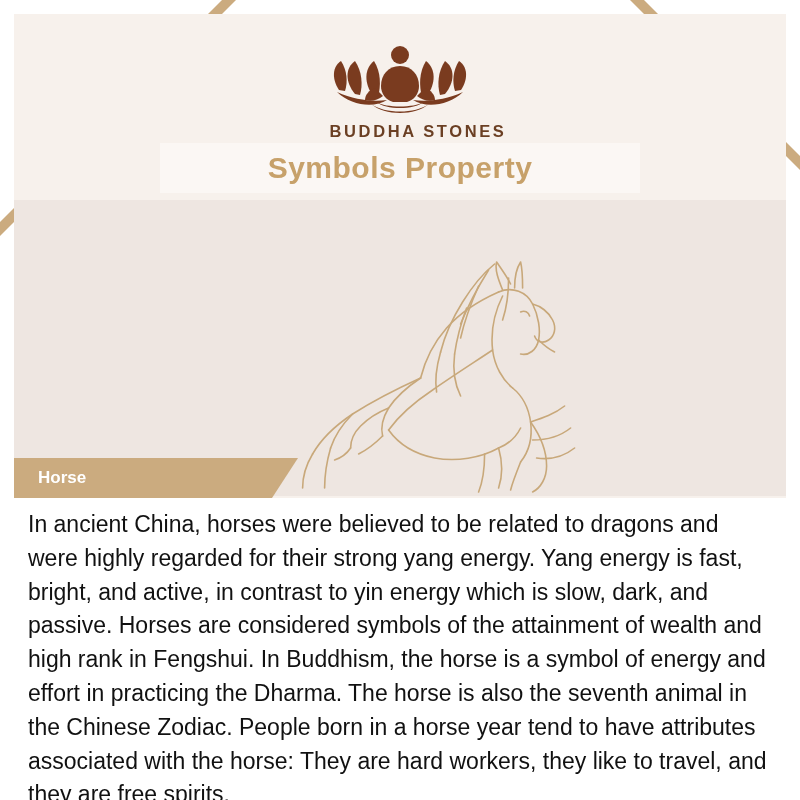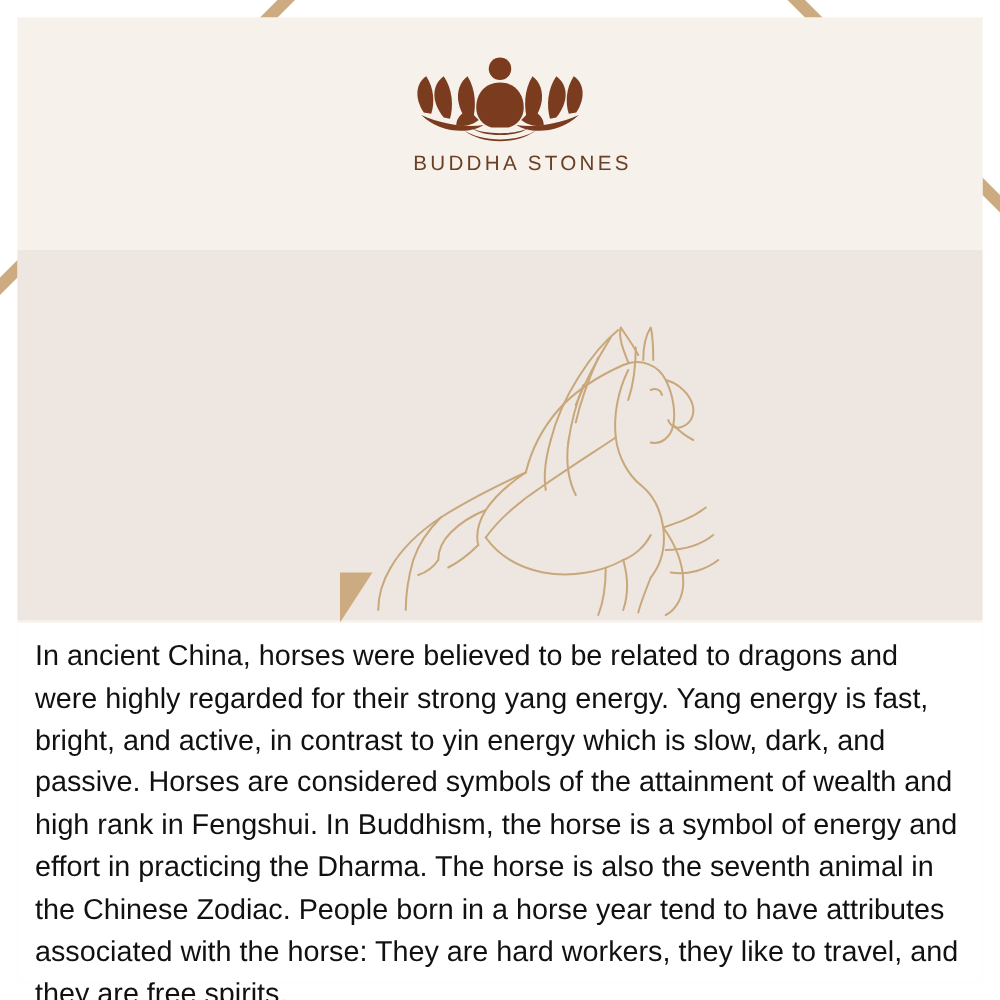--- a/index.html
+++ b/index.html
@@ -81,21 +81,21 @@
   }
   .logo-mark {
     width: 170px;
     height: 92px;
     display: block;
   }
   .logo-text {
     margin-top: 2px;
     font-size: 16.5px;
     letter-spacing: 2.6px;
-    font-weight: normal;
+    font-weight: bold;
     color: #6b3f23;
     font-family: "Liberation Sans", sans-serif;
     padding-left: 36px;
   }
 
   .title-band {
     position: absolute;
     left: 146px;
     top: 129px;
     width: 480px;
@@ -228,20 +228,23 @@
             <path d="M60 60 C54 62 50 67 50 72 C56 74 63 72 68 68 Z"></path>
             <path d="M110 60 C116 62 120 67 120 72 C114 74 107 72 102 68 Z"></path>
             <path d="M62 74 C70 82 100 82 108 74 C100 80 70 80 62 74 Z"></path>
             <path d="M56 76 C70 86 100 86 114 76 C100 88 70 88 56 76 Z"></path>
           </g>
         </svg>
         <div class="logo-text">BUDDHA STONES</div>
       </div>
     </div>
 
+    <div class="title-band">
+      <div class="title-band-text">Symbols Property</div>
+    </div>
 
     <div class="hero">
       <svg width="470" height="296" viewBox="0 0 470 296" aria-hidden="true">
         <g fill="none" stroke="#c8a87a" stroke-width="1.6" stroke-linecap="round" stroke-linejoin="round">
 
           <path d="M296 92 C310 86 324 92 330 104 C336 116 338 130 336 140 C334 150 326 156 318 154"></path>
           <path d="M330 104 C338 106 346 112 350 120 C354 128 352 136 346 140 C340 144 334 142 332 136"></path>
           <path d="M300 90 C296 80 292 70 294 62 C298 68 304 76 308 84"></path>
           <path d="M312 88 C312 78 314 68 318 62 C320 70 320 80 320 88"></path>
           <path d="M336 140 C342 146 348 150 352 152"></path>
@@ -278,20 +281,23 @@
           <path d="M328 222 C340 218 352 214 362 206"></path>
           <path d="M330 240 C344 240 358 236 368 228"></path>
           <path d="M334 258 C348 260 362 256 372 248"></path>
 
           <path d="M238 152 C234 166 232 180 234 192"></path>
           <path d="M252 154 C250 170 252 184 258 196"></path>
         </g>
       </svg>
     </div>
 
+    <div class="ribbon">
+      <span class="ribbon-text">Horse</span>
+    </div>
     <div class="ribbon-notch"></div>
 
     <div class="body-block">
       <p class="paragraph">In ancient China, horses were believed to be related to dragons and were highly regarded for their strong yang energy. Yang energy is fast, bright, and active, in contrast to yin energy which is slow, dark, and passive. Horses are considered symbols of the attainment of wealth and high rank in Fengshui. In Buddhism, the horse is a symbol of energy and effort in practicing the Dharma. The horse is also the seventh animal in the Chinese Zodiac. People born in a horse year tend to have attributes associated with the horse: They are hard workers, they like to travel, and they are free spirits.</p>
     </div>
 
   </div>
 </div>
 
 </body></html>

